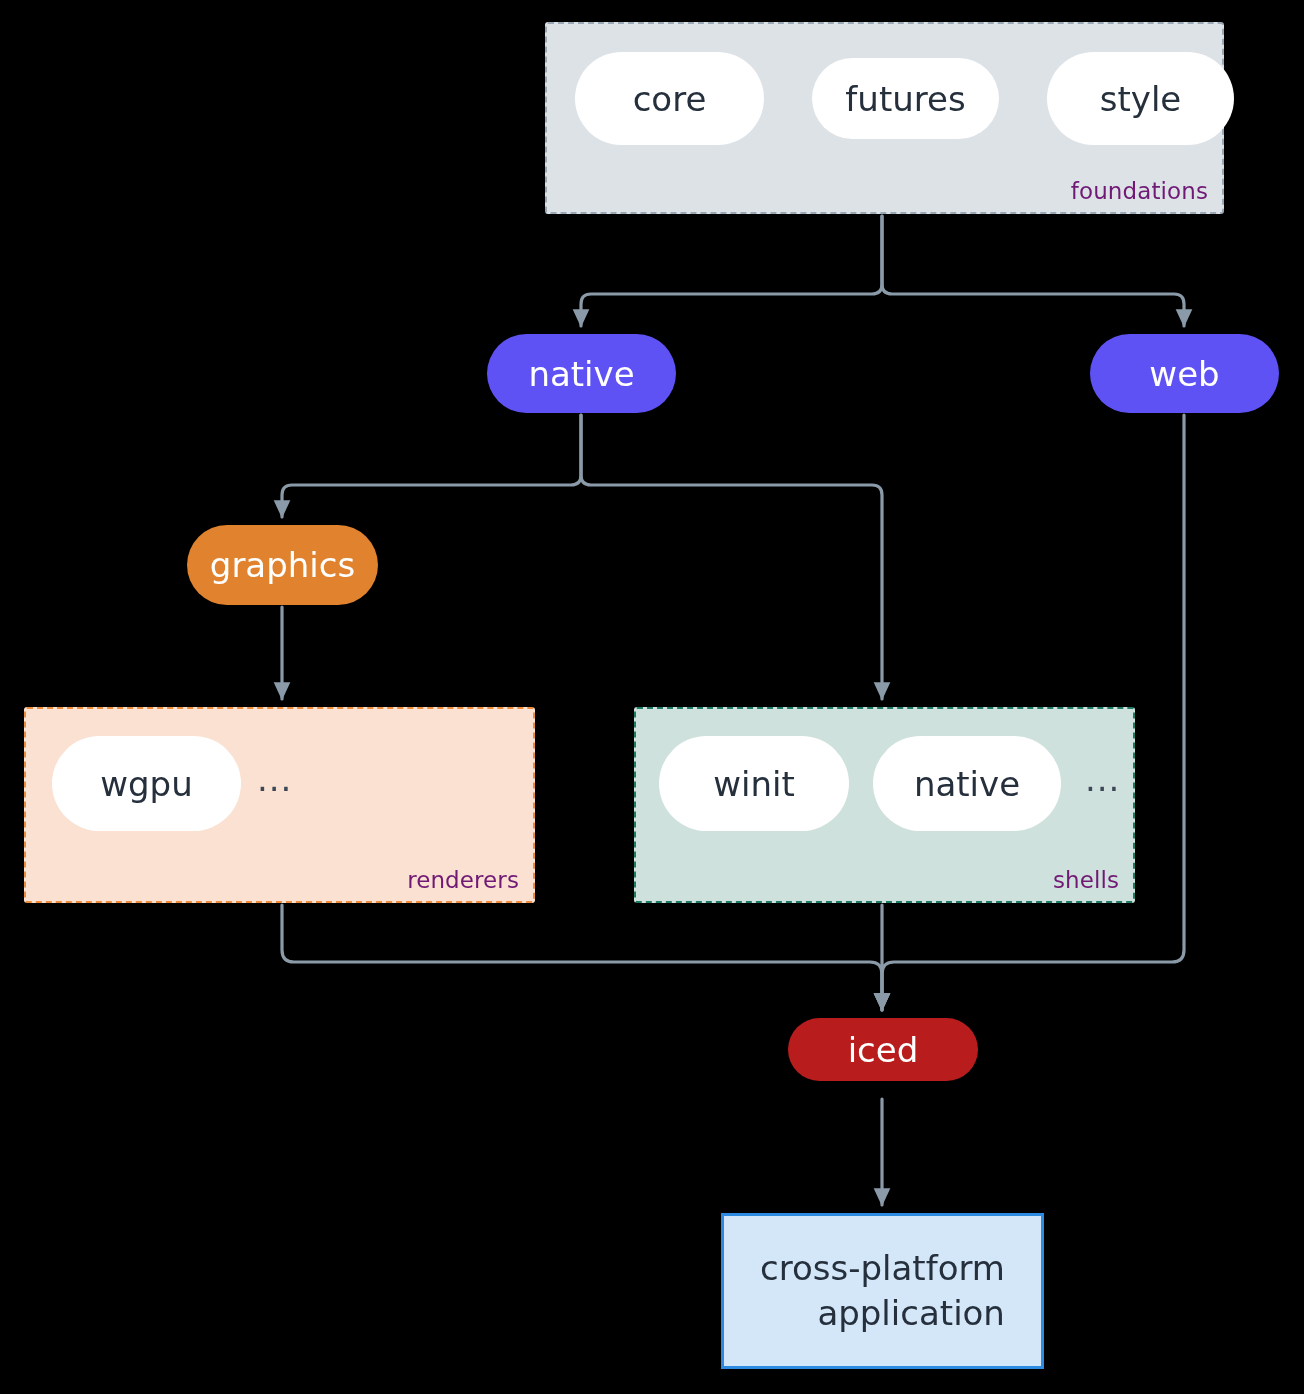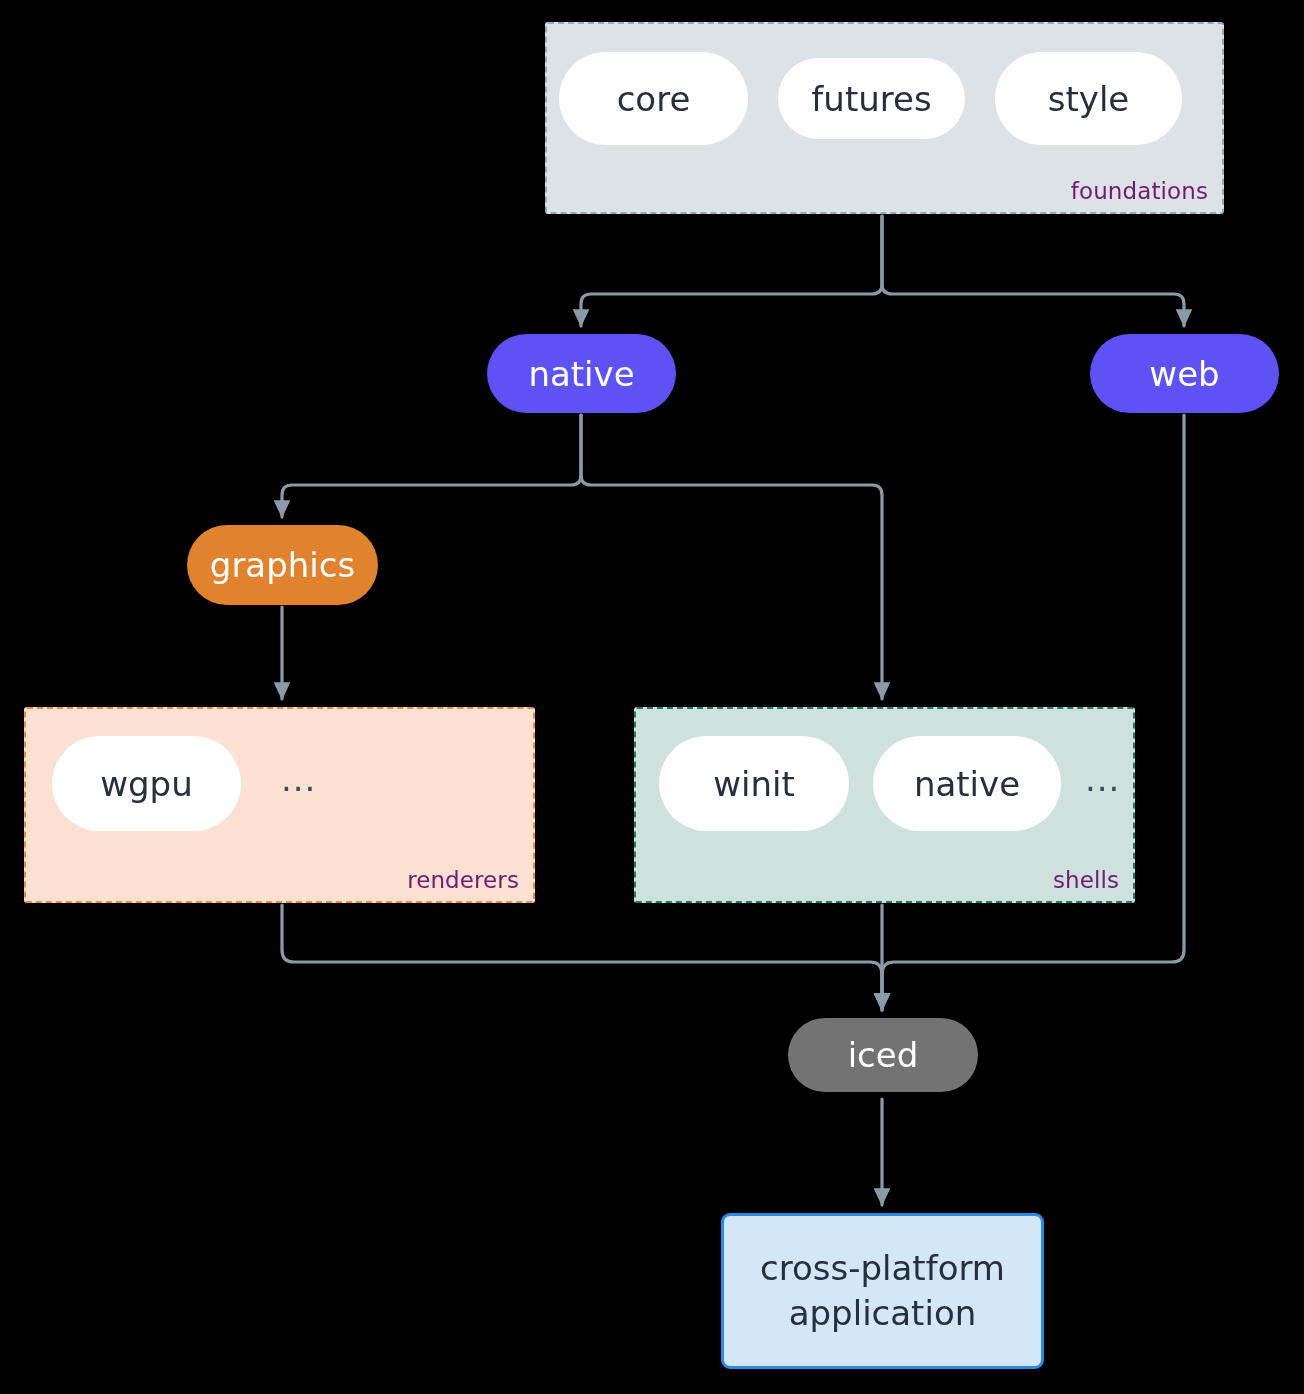--- a/index.html
+++ b/index.html
@@ -74,52 +74,52 @@
     font-size: 34px;
     box-sizing: border-box;
   }
 
   
   .rect-node {
     position: absolute;
     display: flex;
     align-items: center;
     justify-content: center;
-    text-align: center;
+    text-align: right;
     box-sizing: border-box;
     font-size: 34px;
     line-height: 1.32;
     color: #26303d;
-    border-radius: 9px;
+    border-radius: 0;
   }
 
   
   #grp-foundations { left: 545px; top: 22px; width: 679px; height: 192px;
     background: #dde2e7; border: 2px dashed #9aa8b6; border-radius: 3px; }
-  #row-foundations { left: 12px; top: 28px; gap: 30px; }
+  #row-foundations { left: 28px; top: 28px; gap: 48px; }
   #pill-core    { width: 189px; height: 93px; }
   #pill-futures { width: 187px; height: 81px; }
   #pill-style   { width: 187px; height: 93px; }
 
   #grp-renderers { left: 24px; top: 707px; width: 511px; height: 196px;
     background: #fae1d1; border: 2px dashed #ee8c3d; border-radius: 3px; }
-  #row-renderers { left: 26px; top: 27px; gap: 40px; }
+  #row-renderers { left: 26px; top: 27px; gap: 16px; }
   #pill-wgpu { width: 189px; height: 95px; }
   #pill-glow { width: 188px; height: 95px; }
 
   #grp-shells { left: 634px; top: 707px; width: 501px; height: 196px;
     background: #cfe1dc; border: 2px dashed #1f7a66; border-radius: 3px; padding-left: 16px; }
   #row-shells { left: 23px; top: 27px; gap: 24px; }
   #pill-winit  { width: 190px; height: 95px; }
   #pill-glutin { width: 188px; height: 95px; }
 
   #node-native   { left: 487px;  top: 334px;  width: 189px; height: 79px;  background: #5f52f5; }
   #node-web      { left: 1090px; top: 334px;  width: 189px; height: 79px;  background: #5f52f5; }
   #node-graphics { left: 187px;  top: 525px;  width: 191px; height: 80px;  background: #e0822e; }
-  #node-iced     { left: 788px;  top: 1018px; width: 190px; height: 74px;  background: #737373; text-align: right; }
+  #node-iced     { left: 788px;  top: 1018px; width: 190px; height: 63px;  background: #b91c1c; text-align: right; }
 
   #node-application { left: 721px; top: 1213px; width: 323px; height: 156px;
     background: #d4e7f8; border: 3px solid #2c8be0; }
 </style>
 </head>
 <body>
 
 <div id="stage">
 
   <svg id="edges" viewBox="0 0 1304 1394" width="1304" height="1394">

